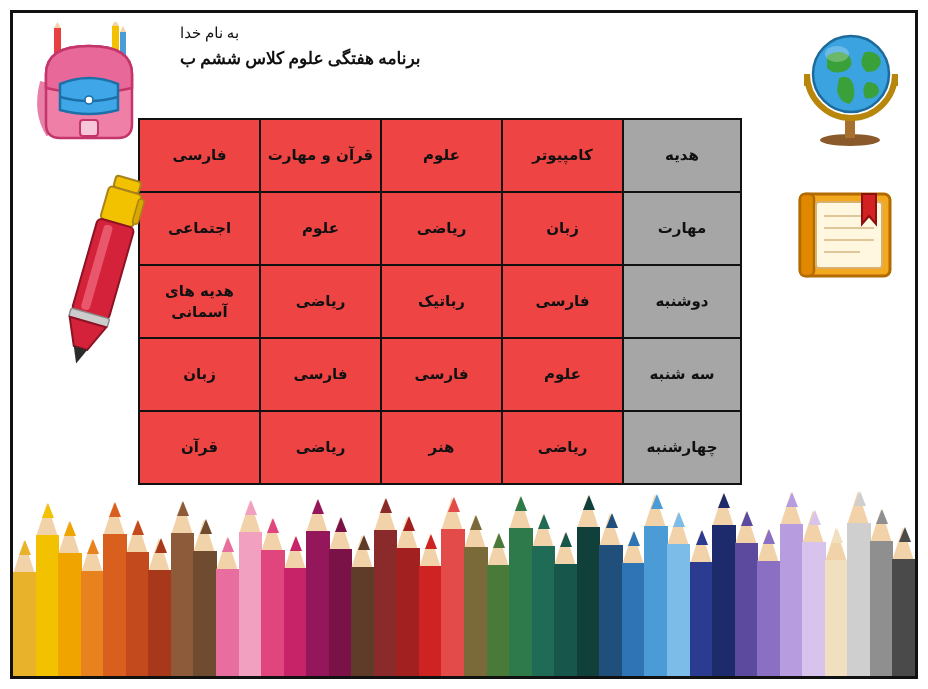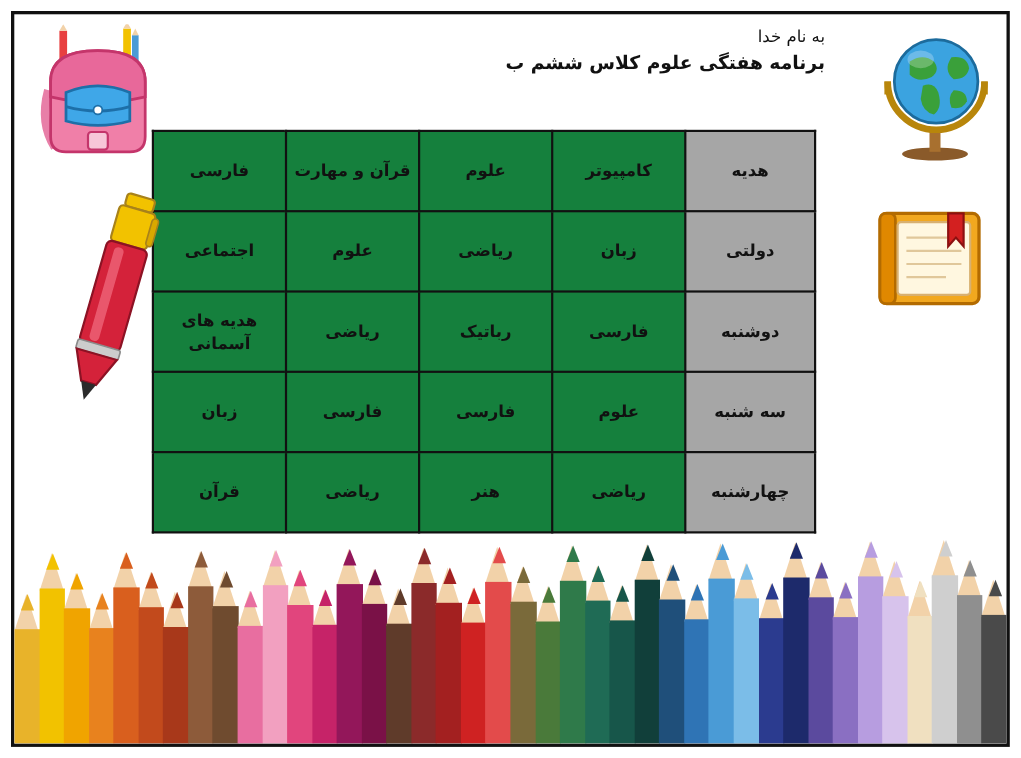--- a/index.html
+++ b/index.html
@@ -28,22 +28,23 @@
     box-sizing: border-box;
     pointer-events: none;
   }
 
   
   .header {
     position: absolute;
     left: 180px;
     top: 24px;
     width: 570px;
-    text-align: right;
+    text-align: left;
     direction: rtl;
+    font-family: Liberation Serif, serif;
   }
   .header .line1 {
     font-size: 15px;
     color: #111;
     margin-bottom: 6px;
   }
   .header .line2 {
     font-size: 17px;
     color: #111;
     margin-bottom: 8px;
@@ -76,21 +77,21 @@
     font-weight: bold;
     color: #111;
     padding: 2px 4px;
     line-height: 1.35;
   }
   table.schedule td.day {
     background: #a6a6a6;
     width: 108px;
   }
   table.schedule td.subject {
-    background: #15803d;
+    background: #ef4444;
     width: 111px;
   }
 
   
   .art { position: absolute; }
 
   
   .backpack { left: 24px; top: 22px; width: 130px; height: 130px; }
 
   
@@ -160,21 +161,21 @@
     <table class="schedule">
       <tbody>
         <tr>
           <td class="day">هدیه</td>
           <td class="subject">کامپیوتر</td>
           <td class="subject">علوم</td>
           <td class="subject">قرآن و مهارت</td>
           <td class="subject">فارسی</td>
         </tr>
         <tr>
-          <td class="day">دولتی</td>
+          <td class="day">مهارت</td>
           <td class="subject">زبان</td>
           <td class="subject">ریاضی</td>
           <td class="subject">علوم</td>
           <td class="subject">اجتماعی</td>
         </tr>
         <tr>
           <td class="day">دوشنبه</td>
           <td class="subject">فارسی</td>
           <td class="subject">رباتیک</td>
           <td class="subject">ریاضی</td>

